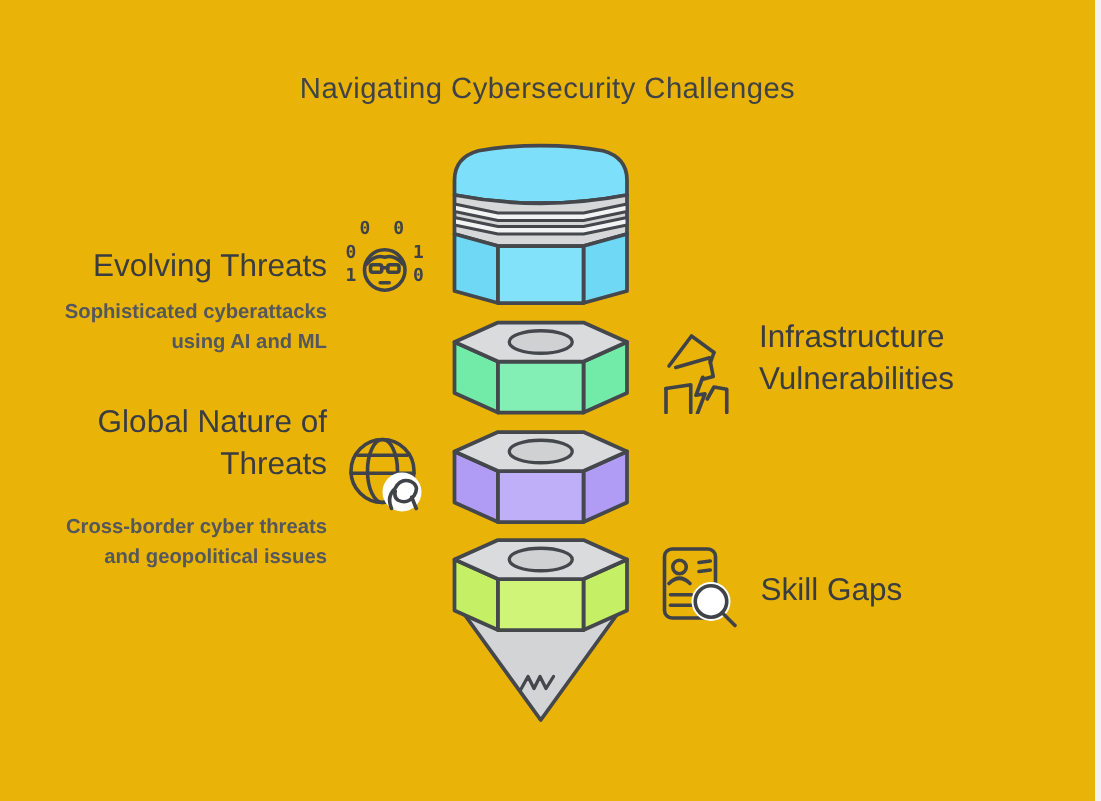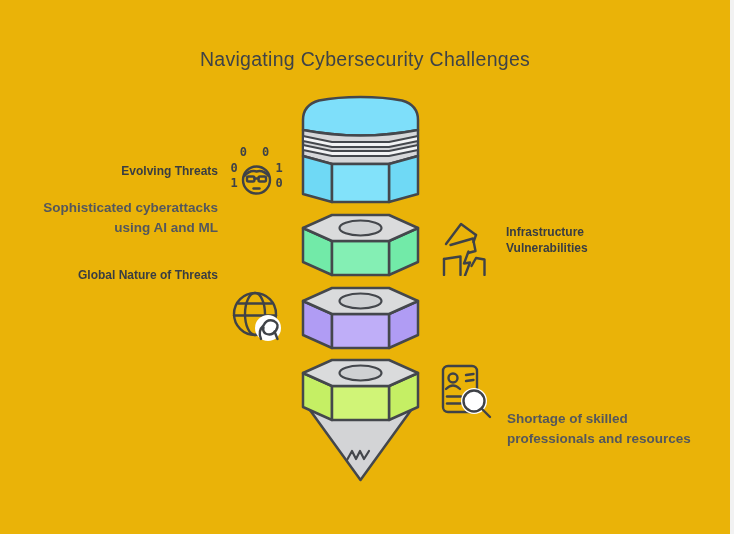--- a/index.html
+++ b/index.html
@@ -6,21 +6,21 @@
   body{background:#f2f2f2;}
   .canvas{
     position:relative;width:730px;height:534px;background:#eab308;
     overflow:hidden;font-family:"Liberation Sans",sans-serif;
   }
   .title{
     position:absolute;left:0;right:0;top:48px;text-align:center;
     font-size:19.5px;font-weight:400;color:#3f4347;letter-spacing:.3px;
   }
   .heading{
-    position:absolute;font-size:12px;font-weight:700;line-height:1.32;color:#393d42;
+    position:absolute;font-size:21px;font-weight:400;line-height:1.32;color:#393d42;
   }
   .desc{
     position:absolute;font-size:13.5px;font-weight:700;line-height:1.5;color:#54575c;
   }
   .right-align{text-align:right;}
   .icon{position:absolute;}
   .pencil{position:absolute;left:301px;top:94px;}
   .footer{
     position:absolute;top:491px;right:22px;
     font-size:16px;font-weight:700;color:#4848dd;
@@ -100,23 +100,24 @@
 
   <svg class="icon" style="left:441px;top:220px;" width="50" height="56" viewBox="0 0 50 56">
     <path class="stroke" d="M5 24 L20 4 L35 15"></path>
     <path class="stroke" d="M35 15 L32.5 22"></path>
     <path class="stroke" d="M9.5 25 L32 18.5 L34.5 31 L27 33"></path>
     <path class="stroke" d="M3 39 L19.5 36.5 L19.5 55"></path>
     <path class="stroke" d="M3 39 L3 55"></path>
     <path class="stroke" d="M27.5 31.5 L23 43.5 L29 42.5 L24 55.5"></path>
     <path class="stroke" d="M30.5 46 L35 38 L43.5 39.5 L43.5 55"></path>
   </svg>
-  <div class="heading" style="left:506px;top:225px;width:152px;">Infrastructure Vulnerabilities</div>
+  <div class="heading" style="left:506px;top:211px;width:152px;">Infrastructure Vulnerabilities</div>
 
   <div class="heading right-align" style="left:53px;top:268px;width:165px;">Global Nature of Threats</div>
+  <div class="desc right-align" style="left:38px;top:341px;width:180px;">Cross-border cyber threats and geopolitical issues</div>
 
   <svg class="icon" style="left:230px;top:287px;" width="55" height="57" viewBox="0 0 55 57">
     <circle class="stroke" cx="25" cy="27" r="21"></circle>
     <ellipse class="stroke" cx="25" cy="27" rx="10" ry="21"></ellipse>
     <path class="stroke" d="M8.5 16.5 L41.5 16.5"></path>
     <path class="stroke" d="M4 28.5 L46 28.5"></path>
     <circle cx="38" cy="41" r="13" fill="#ffffff" stroke="none"></circle>
     <path class="stroke" d="M31 52 Q27.5 44 33.5 38.5 Q37 31.5 44 34 Q50 37 46 43.5 Q41.5 49.5 35.5 46.5 Q32.5 44.5 33.5 40.5"></path>
     <path class="stroke" d="M44.5 44.5 L47.5 52"></path>
   </svg>
@@ -126,16 +127,16 @@
     <circle class="stroke" cx="13" cy="15" r="4.5" stroke-width="2.2"></circle>
     <path class="stroke" d="M6 26 Q13 19 20 26" stroke-width="2.2"></path>
     <path class="stroke" d="M26 12 L33.5 11"></path>
     <path class="stroke" d="M26 18 L33.5 17"></path>
     <path class="stroke" d="M7 33.5 L21 33.5"></path>
     <path class="stroke" d="M7 40.5 L21 40.5"></path>
     <circle cx="34" cy="38" r="13" fill="#ffffff" stroke="none"></circle>
     <circle class="stroke" cx="34" cy="38" r="10.5"></circle>
     <path class="stroke" d="M41.5 45.5 L50 54"></path>
   </svg>
-  <div class="desc" style="left:507px;top:409px;width:190px;">Shortage of skilled professionals and resources</div>
+  <div class="heading" style="left:507px;top:380px;width:160px;">Skill Gaps</div>
 
 
 </div>
 
 </body></html>

